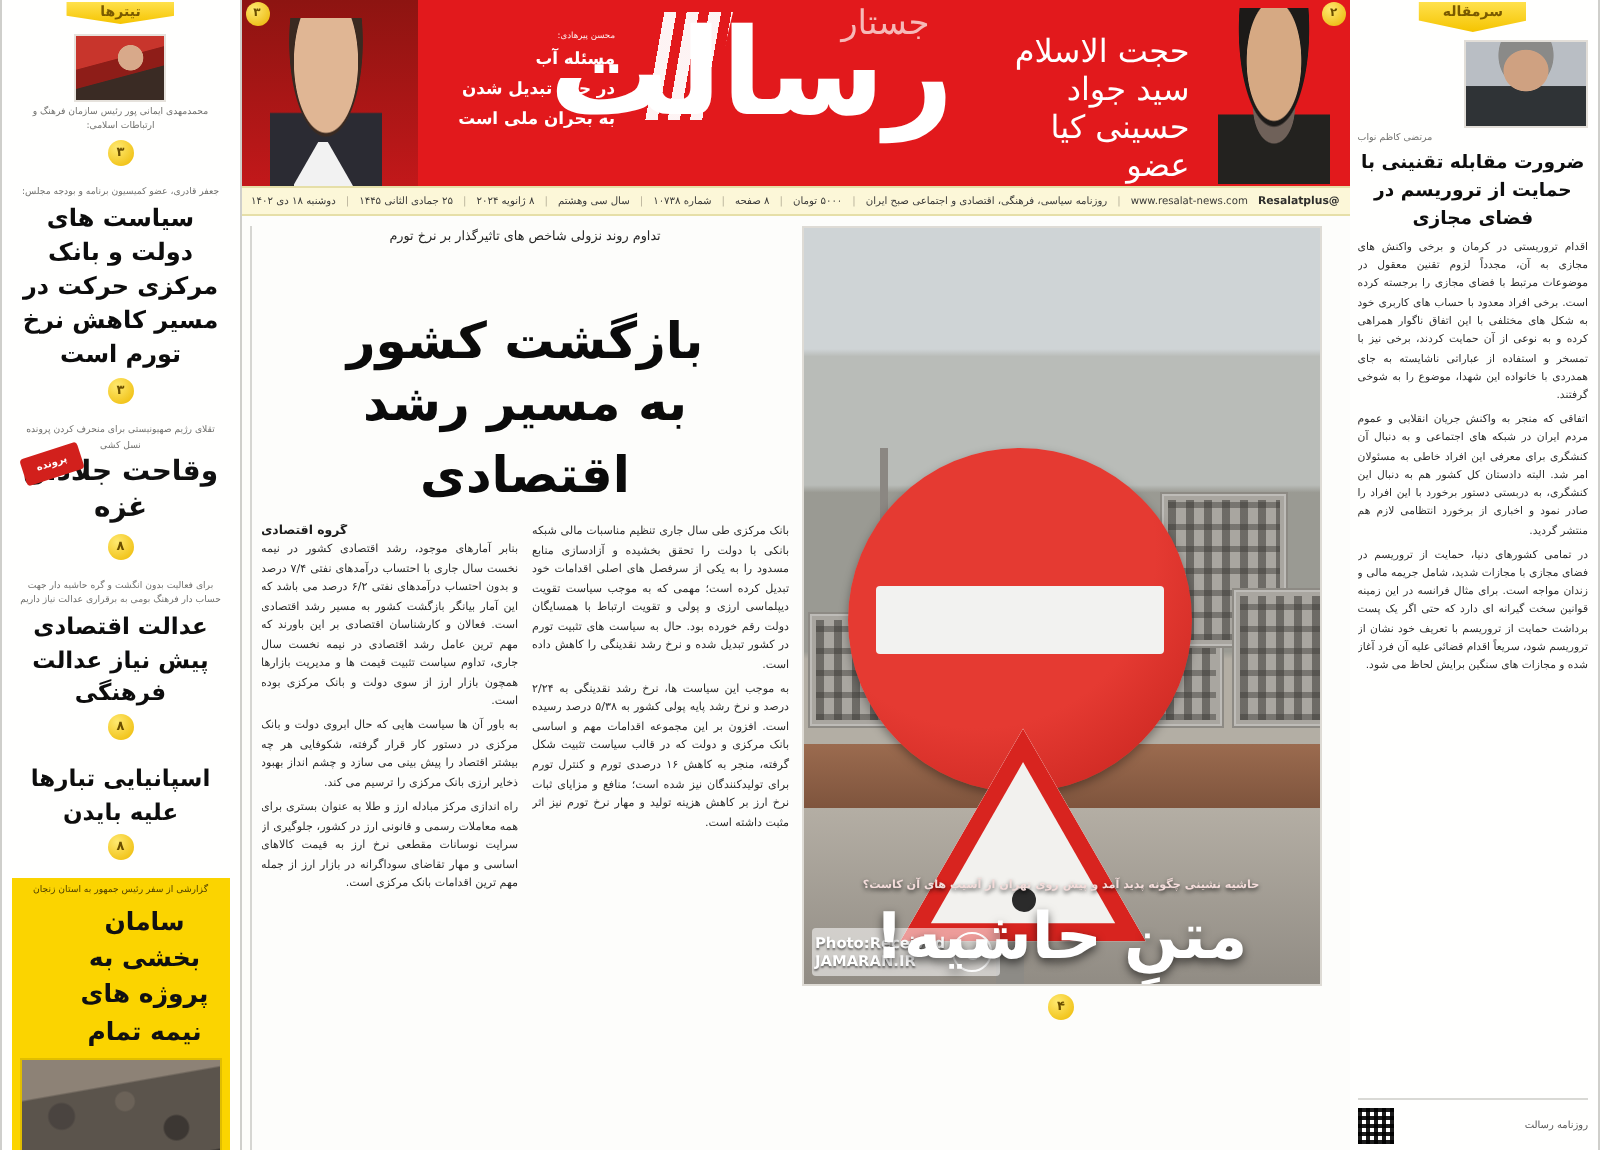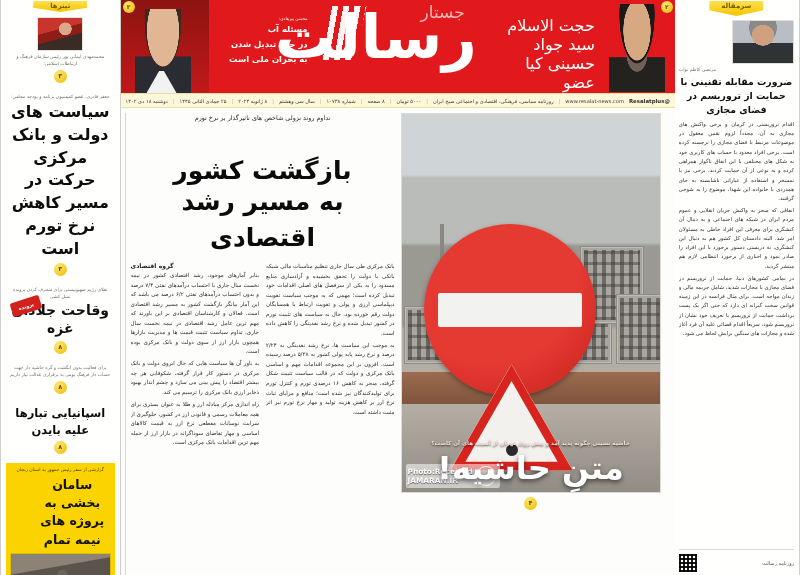--- a/index.html
+++ b/index.html
@@ -49,21 +49,21 @@
     border: 1px solid #e6e2dc;
   }
   .t-kicker {
     font-size: 4.6px; line-height: 1.55; color: #6f6f6c;
     padding: 0 3px; text-align: center;
   }
   .t-head {
     font-size: 11.5px; font-weight: bold; color: #0d0d0d;
     line-height: 1.42; padding: 1px 1px 0;
   }
-  .t-head.sm { font-size: 16px; }
+  .t-head.sm { font-size: 12px; }
   .pagebadge {
     display: block; margin: 3px auto 1px;
     width: 13px; height: 13px; border-radius: 50%;
     background: radial-gradient(circle at 35% 30%,#ffe970,#edb800);
     color: #6a4e00; font-size: 6.5px; font-weight: bold;
     line-height: 13px; text-align: center;
   }
   .redstamp {
     position: absolute; left: 6px;
     width: 30px; height: 14px;
@@ -396,20 +396,21 @@
     <div class="t-item" style="position:relative;">
       <div class="t-kicker">تقلای رژیم صهیونیستی برای منحرف کردن پرونده نسل کشی</div>
       <div class="redstamp" style="top:16px;">پرونده</div>
       <div class="t-wide">وقاحت جلادان غزه</div>
       <span class="pagebadge">۸</span>
     </div>
     <div class="t-sep"></div>
 
     <div class="t-item">
       <div class="t-kicker">برای فعالیت بدون انگشت و گره حاشیه دار جهت حساب دار فرهنگ بومی به برقراری عدالت نیاز داریم</div>
+      <div class="t-head">عدالت اقتصادی پیش نیاز عدالت فرهنگی</div>
       <span class="pagebadge">۸</span>
     </div>
     <div class="t-sep"></div>
 
     <div class="t-item">
       <div class="t-head">اسپانیایی تبارها علیه بایدن</div>
       <span class="pagebadge">۸</span>
     </div>
     <div class="t-sep"></div>
 

